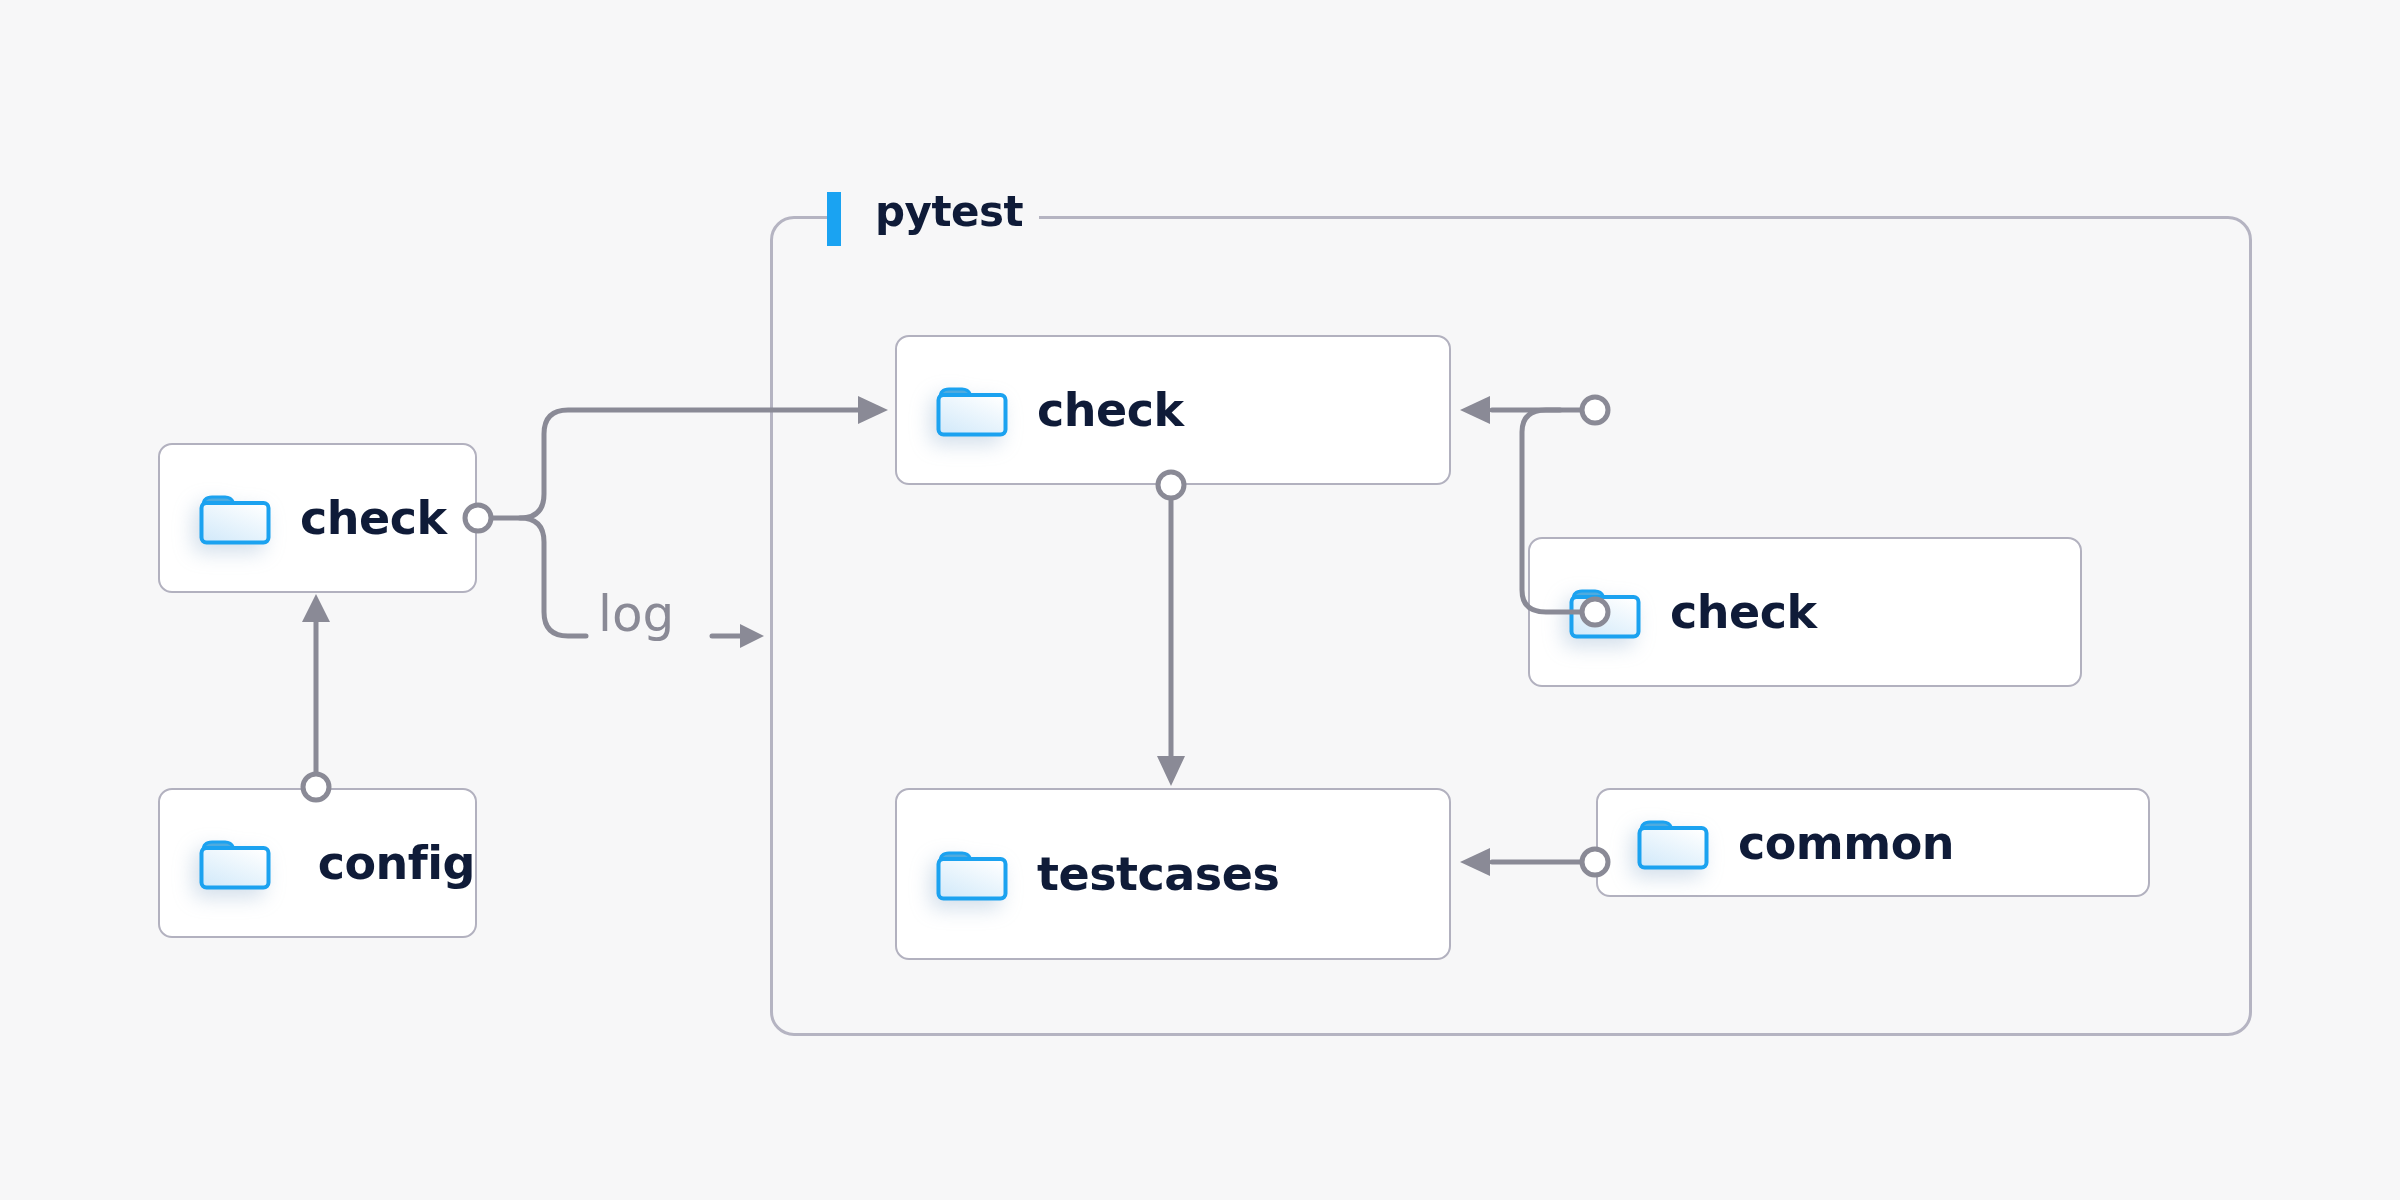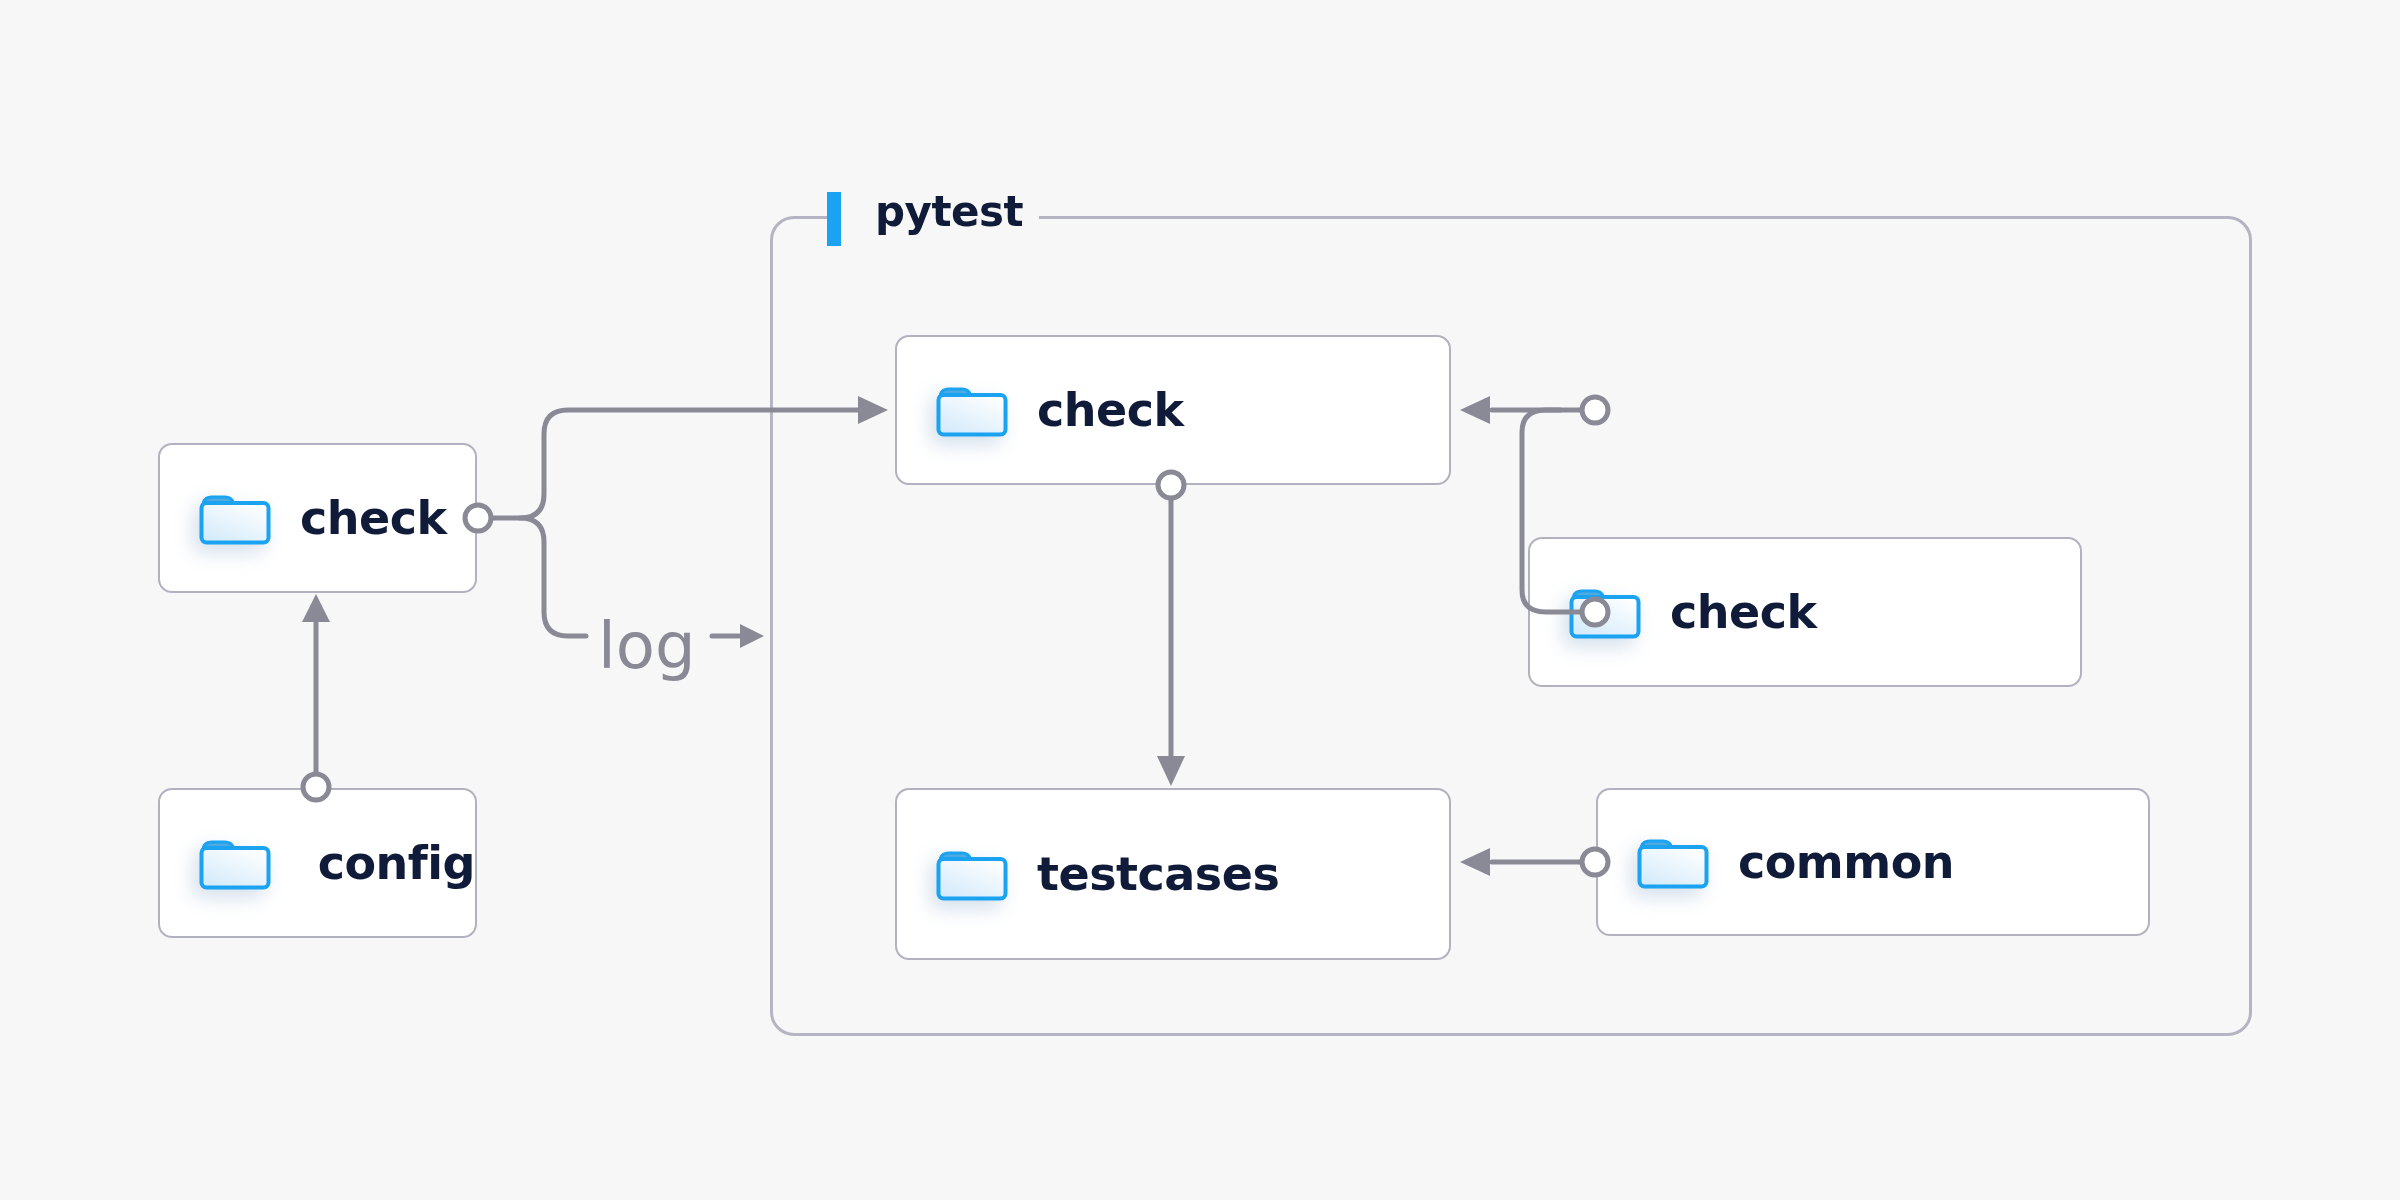--- a/index.html
+++ b/index.html
@@ -29,29 +29,29 @@
     white-space:nowrap;
   }
   .node-label{font-size:46px;font-weight:bold;color:#0f1b38;letter-spacing:-0.5px;}
   .folder{display:inline-flex;filter:drop-shadow(-6px 8px 10px rgba(110,150,190,0.30));}
   .n-utils    {left:158px; top:443px; width:319px; height:150px;}
   .n-config   {left:158px; top:788px; width:319px; height:150px;justify-content:space-between;}
   .n-base     {left:895px; top:335px; width:556px; height:150px;}
   .n-pymilvus {left:1596px;top:335px; width:554px; height:150px;}
   .n-check    {left:1528px;top:537px; width:554px; height:150px;}
   .n-testcases{left:895px; top:788px; width:556px; height:172px;}
-  .n-common   {left:1596px;top:788px; width:554px; height:148px;}
+  .n-common   {left:1596px;top:788px; width:554px; height:109px;}
   
   .connectors{position:absolute;left:0;top:0;width:2400px;height:1200px;pointer-events:none;z-index:5;}
   .edge{stroke:#8a8a96;stroke-width:5;fill:none;stroke-linecap:round;}
   .head{fill:#8a8a96;stroke:none;}
   .dot{fill:#ffffff;stroke:#8a8a96;stroke-width:5;}
   
   .log-label{
-    position:absolute;left:598px;top:608px;font-size:64px;color:#8a8a96;
+    position:absolute;left:598px;top:584px;font-size:50px;color:#8a8a96;
     letter-spacing:0;line-height:1.2;z-index:6;
   }
 </style>
 </head>
 <body>
 
 <div class="stage">
 
   <svg class="connectors" viewBox="0 0 2400 1200" xmlns="http://www.w3.org/2000/svg">
     <defs>

